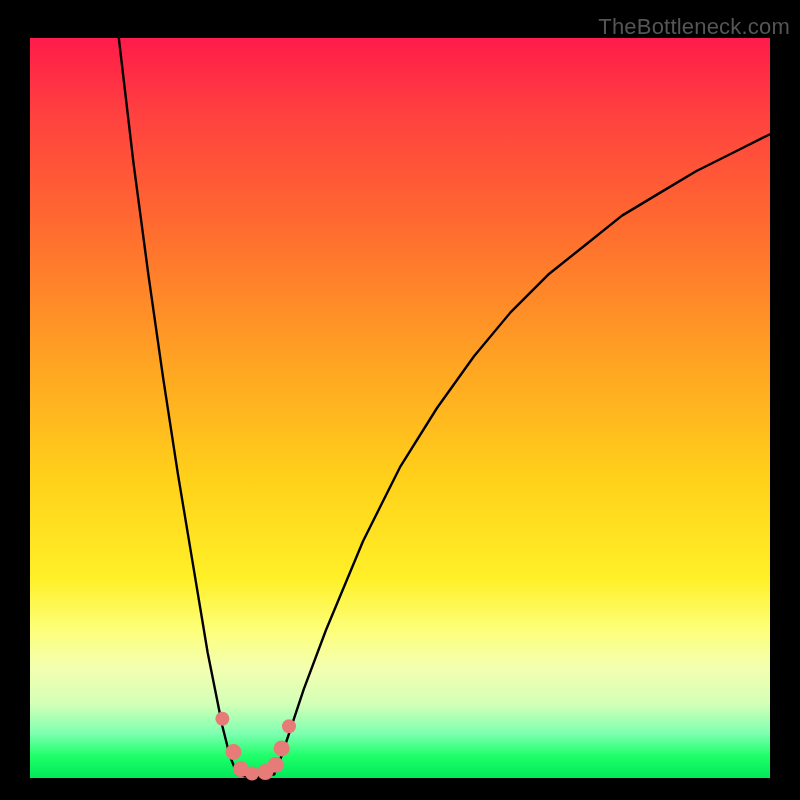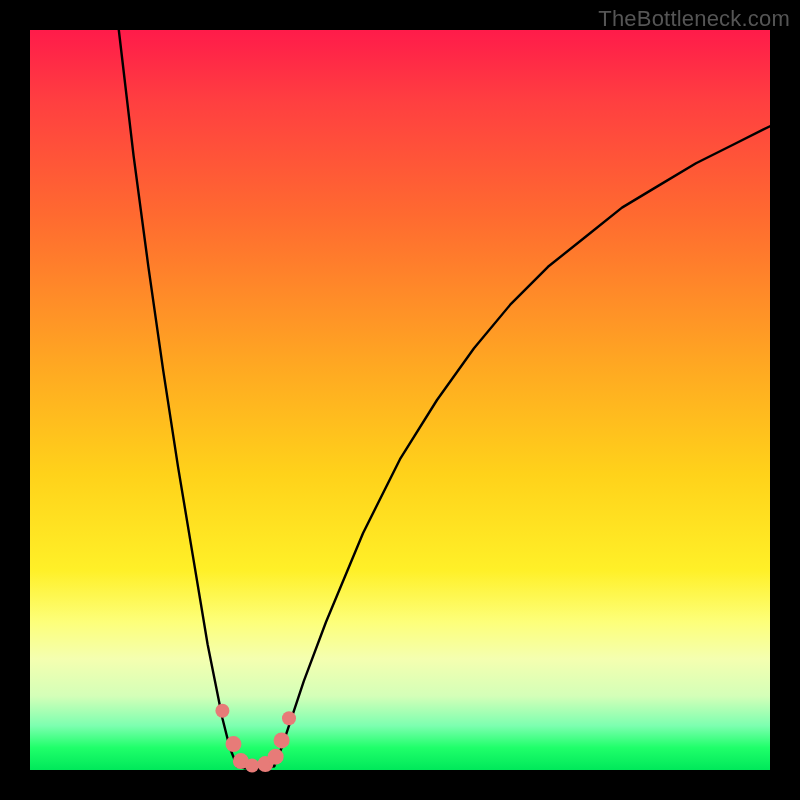--- a/index.html
+++ b/index.html
@@ -6,21 +6,21 @@
     margin: 0;
     padding: 0;
     width: 800px;
     height: 800px;
     overflow: hidden;
     background: #000;
     font-family: Arial, Helvetica, sans-serif;
   }
   .frame {
     position: absolute;
-    left: 0; top: 0;
+    left: 0; top: 8px;
     width: 800px;
     height: 768px;
     background: #000;
   }
   .plot {
     position: absolute;
     left: 30px;
     top: 30px;
     width: 740px;
     height: 740px;

